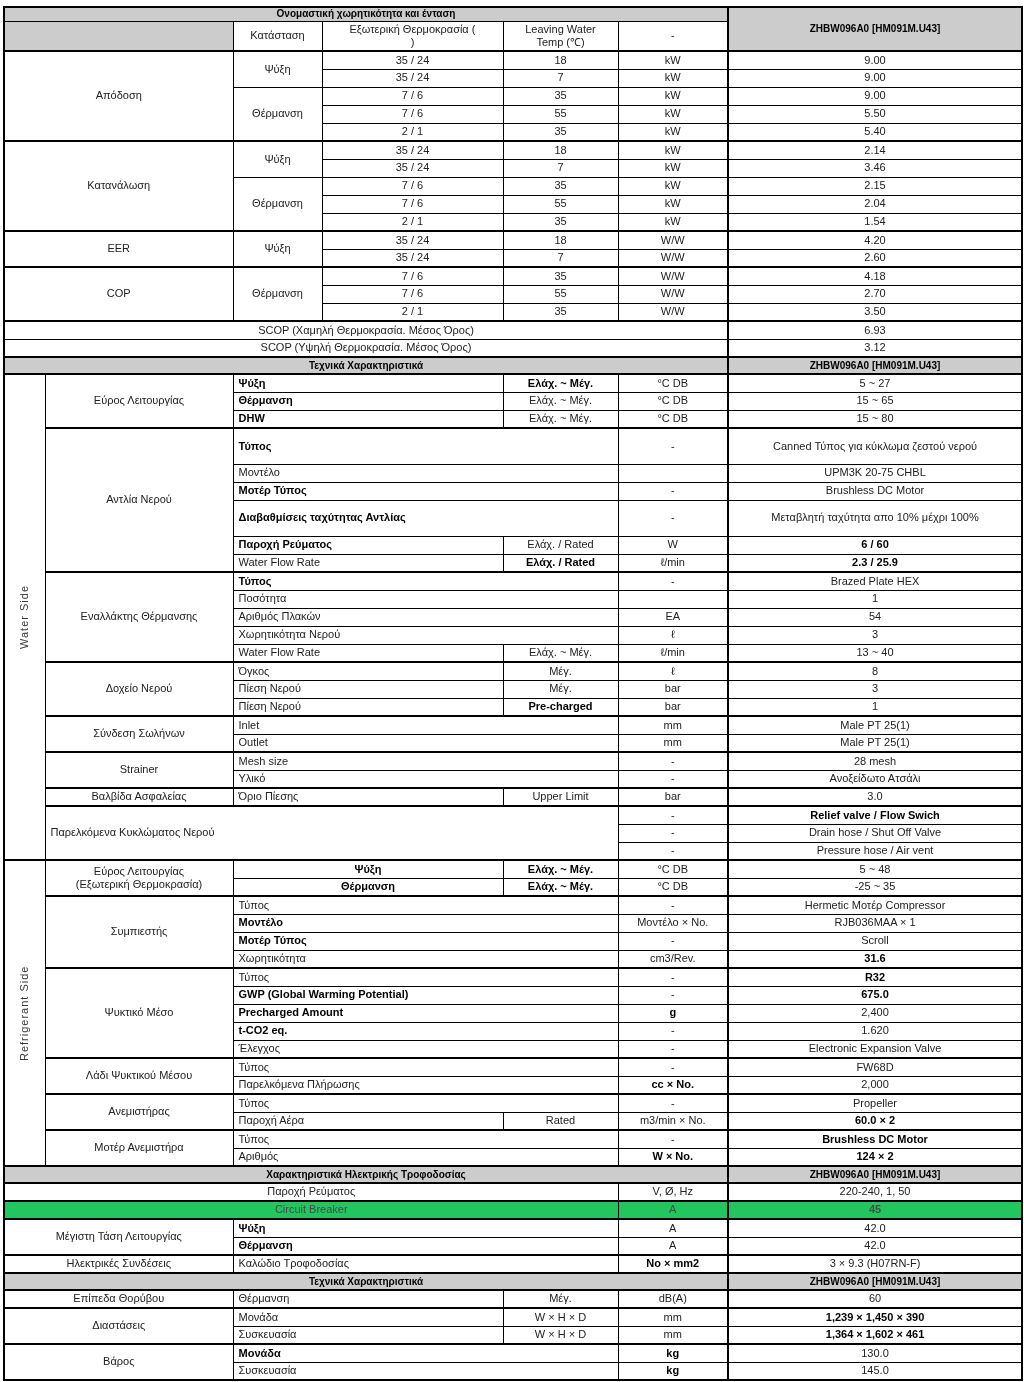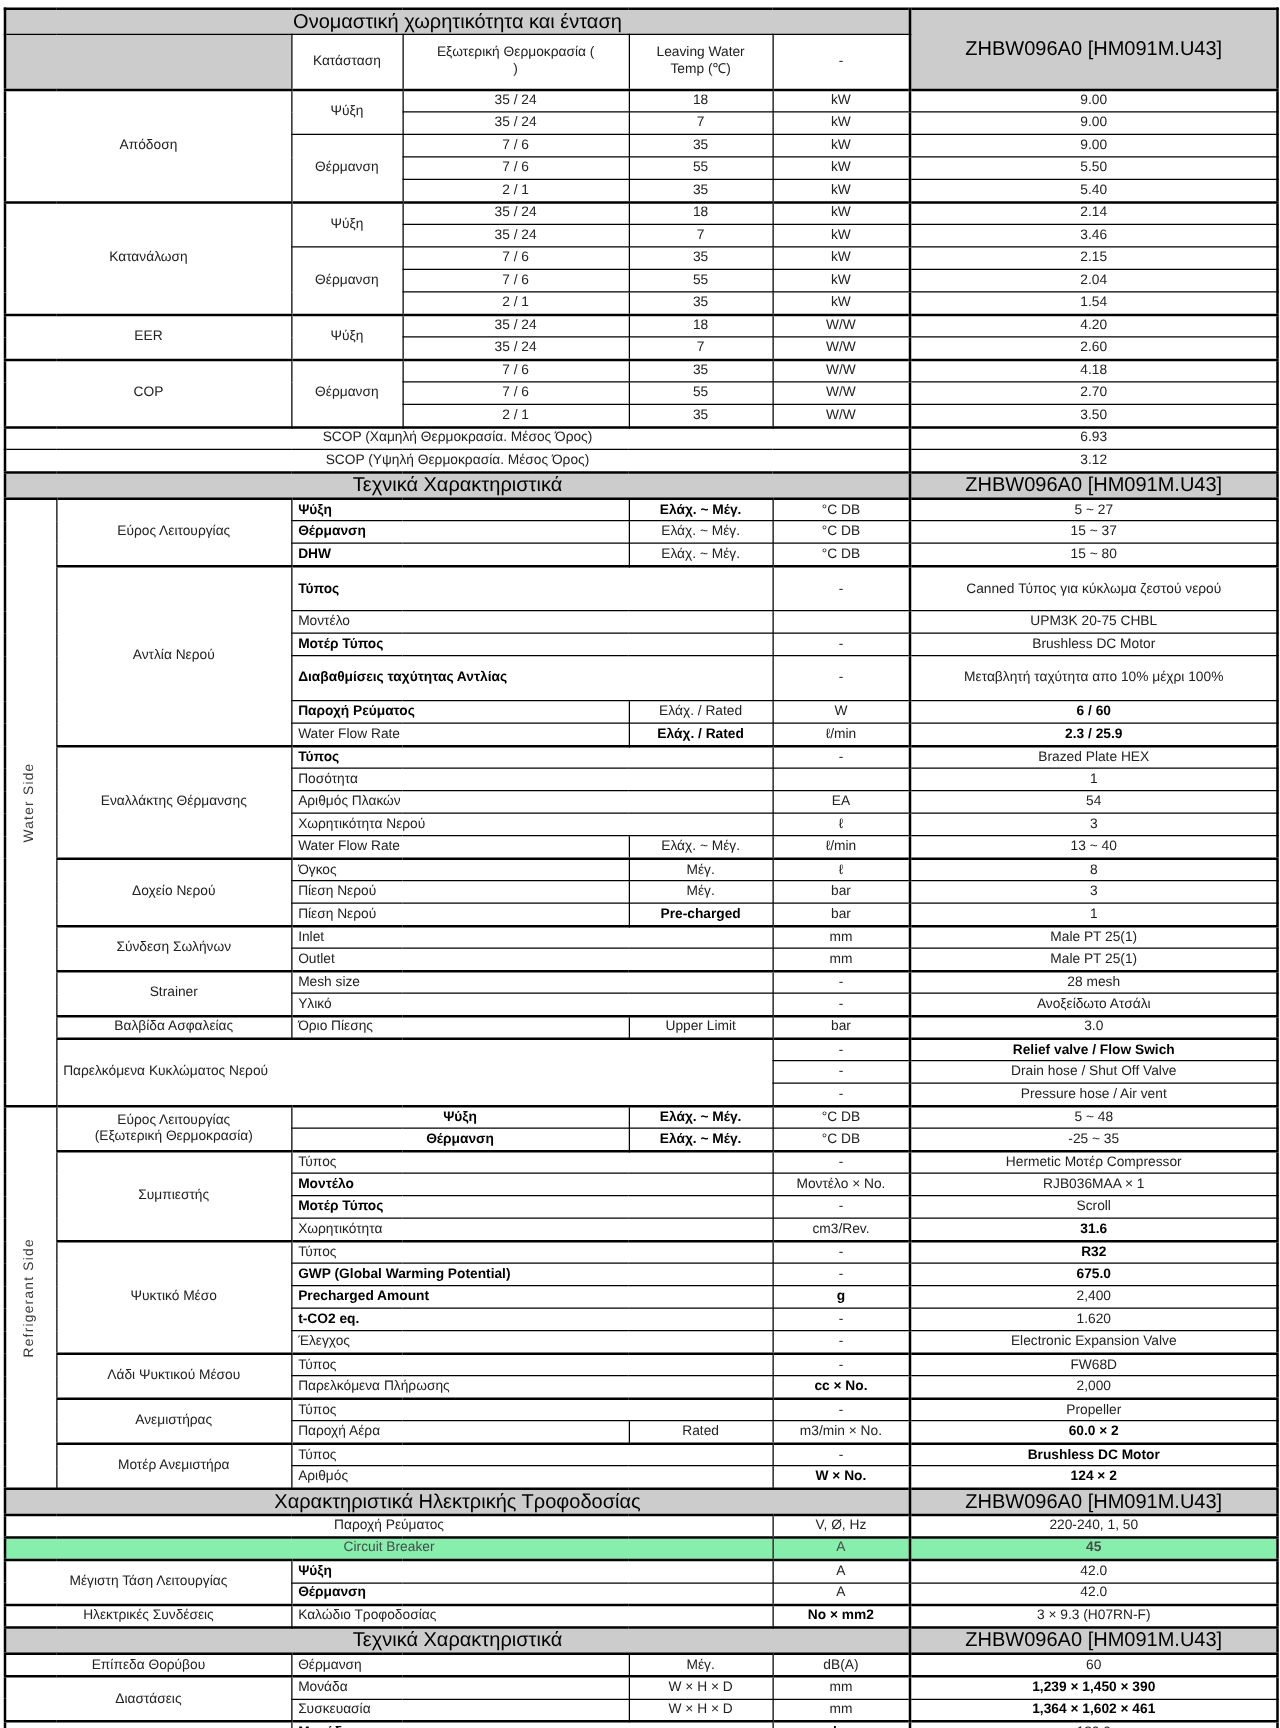--- a/index.html
+++ b/index.html
@@ -16,22 +16,22 @@
     padding:0 3px;
     line-height:1.2;
     white-space:pre-line;
     overflow:hidden;
   }
   tr.bt > td { border-top-width:2px; }
   td.k { border-left-width:2px; }
   td.l { text-align:left; padding-left:5px; }
   td.b { font-weight:bold; color:#000; }
   td.g { background:#cccccc; }
-  td.y { background:#86efac; color:#4a4a4a; }
-  td.hdr { font-size:16px; font-weight:normal; color:#000; }
+  td.y { background:#22c55e; color:#4a4a4a; }
+  td.hdr { font-size:10px; font-weight:bold; color:#000; }
   td.v {
     writing-mode:vertical-rl;
     transform:rotate(180deg);
     font-size:11px;
     color:#3a3a3a;
     letter-spacing:1px;
     padding:2px 0;
     white-space:nowrap;
   }
 </style>
@@ -47,21 +47,21 @@
         <col style="width: 181px;">
         <col style="width: 115px;">
         <col style="width: 110px;">
         <col style="width: 294px;">
       </colgroup>
     <tbody id="spec-body">
         <tr style="height: 14px;">
           <td colspan="6" class="g hdr">Ονομαστική χωρητικότητα και ένταση</td>
           <td rowspan="2" class="g hdr k">ZHBW096A0 [HM091M.U43]</td>
         </tr>
-        <tr style="height: 44px;">
+        <tr style="height: 30px;">
           <td colspan="2" class="g"></td>
           <td class="">Κατάσταση</td>
           <td class="">Εξωτερική Θερμοκρασία (
 )</td>
           <td class="">Leaving Water
 Temp (℃)</td>
           <td class="">-</td>
         </tr>
         <tr class="bt">
           <td colspan="2" rowspan="5" class="">Απόδοση</td>
@@ -180,21 +180,21 @@
           <td rowspan="3" class="">Εύρος Λειτουργίας</td>
           <td colspan="2" class="l b">Ψύξη</td>
           <td class="b">Ελάχ. ~ Μέγ.</td>
           <td class="">°C DB</td>
           <td class="k">5 ~ 27</td>
         </tr>
         <tr>
           <td colspan="2" class="l b">Θέρμανση</td>
           <td class="">Ελάχ. ~ Μέγ.</td>
           <td class="">°C DB</td>
-          <td class="k">15 ~ 37</td>
+          <td class="k">15 ~ 65</td>
         </tr>
         <tr>
           <td colspan="2" class="l b">DHW</td>
           <td class="">Ελάχ. ~ Μέγ.</td>
           <td class="">°C DB</td>
           <td class="k">15 ~ 80</td>
         </tr>
         <tr class="bt" style="height: 36px;">
           <td rowspan="6" class="">Αντλία Νερού</td>
           <td colspan="3" class="l b">Τύπος</td>

